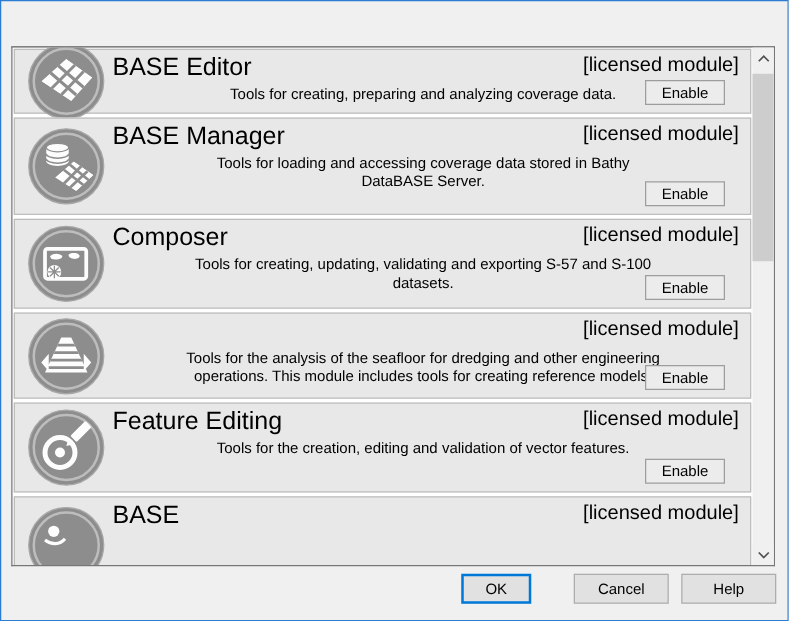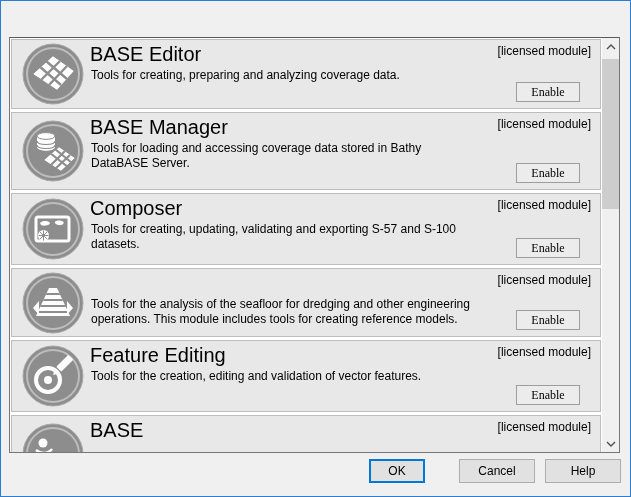--- a/index.html
+++ b/index.html
@@ -15,25 +15,25 @@
     display:flex;align-items:center;justify-content:center;cursor:pointer;background:transparent;border:none;}
   
   #list{position:absolute;left:8px;top:36px;width:611px;height:416px;box-sizing:border-box;
     background:#ffffff;border:1px solid #767676;border-top-color:#5a5a5a;overflow:hidden;}
   #rows{position:absolute;left:0;top:0;right:17px;bottom:0;overflow:hidden;padding:1px;}
   .module-row{position:relative;margin:0 0 3px 0;background:#e8e8e8;
     border:1px solid #bdbdbd;box-sizing:border-box;}
   .module-icon{position:absolute;left:10px;top:50%;transform:translateY(-50%);width:62px;height:62px;}
   .module-title{position:absolute;left:78px;top:2px;font-size:20px;line-height:24px;color:#000;}
   .module-desc{position:absolute;left:79px;top:28px;right:14px;font-size:12px;line-height:15px;
-    color:#000;white-space:pre-line;}
-  .license-status{position:absolute;top:4px;right:9px;font-size:12px;color:#000;}
+    color:#000;white-space:pre-line;text-align:center;}
+  .license-status{position:absolute;top:4px;right:9px;font-size:16px;color:#000;}
   .enable-button{position:absolute;right:20px;bottom:6px;width:64px;height:20px;
     background:#ececec;border:1px solid #9d9d9d;font-size:12px;color:#000;
-    font-family:Liberation Serif, serif;padding:0;cursor:pointer;}
+    font-family:Liberation Sans, sans-serif;padding:0;cursor:pointer;}
   
   #scrollbar{position:absolute;top:0;right:0;width:17px;bottom:0;background:#f0f0f0;}
   .scroll-btn{position:absolute;left:0;width:17px;height:17px;display:flex;align-items:center;
     justify-content:center;background:#f0f0f0;border:none;padding:0;cursor:pointer;}
   #scroll-up{top:0;} #scroll-down{bottom:0;}
   #scroll-thumb{position:absolute;left:0;top:21px;width:17px;height:150px;background:#cdcdcd;cursor:pointer;}
   
   .dlg-btn{position:absolute;top:458px;height:24px;box-sizing:border-box;background:#e1e1e1;
     border:1px solid #adadad;font-size:12px;color:#000;font-family:"Liberation Sans",sans-serif;
     padding:0;cursor:pointer;}
@@ -43,21 +43,21 @@
 </style>
 </head>
 <body>
 
 <div id="window">
 
 
   <div id="list">
     <div id="rows">
 
-      <div class="module-row" style="height:70px">
+      <div class="module-row" style="height:52px">
         <svg class="module-icon" viewBox="0 0 62 62">
           <circle cx="31" cy="31" r="30" fill="#8d8d8d" stroke="#a8a8a8" stroke-width="1"></circle>
           <circle cx="31" cy="31" r="26" fill="none" stroke="#bdbdbd" stroke-width="2"></circle>
           <clipPath id="clip-grid1">
               <polygon points="31,13 52,28 35,47 11,31"></polygon>
             </clipPath>
           <g clip-path="url(#clip-grid1)">
             <polygon points="31,13 52,28 35,47 11,31" fill="#fdfdfd"></polygon>
             <path d="M24,18 L45,36 M17,23 L39,42 M38,18 L18,38 M45,23 L26,43" stroke="#8d8d8d" stroke-width="2.4" fill="none"></path>
           </g>

